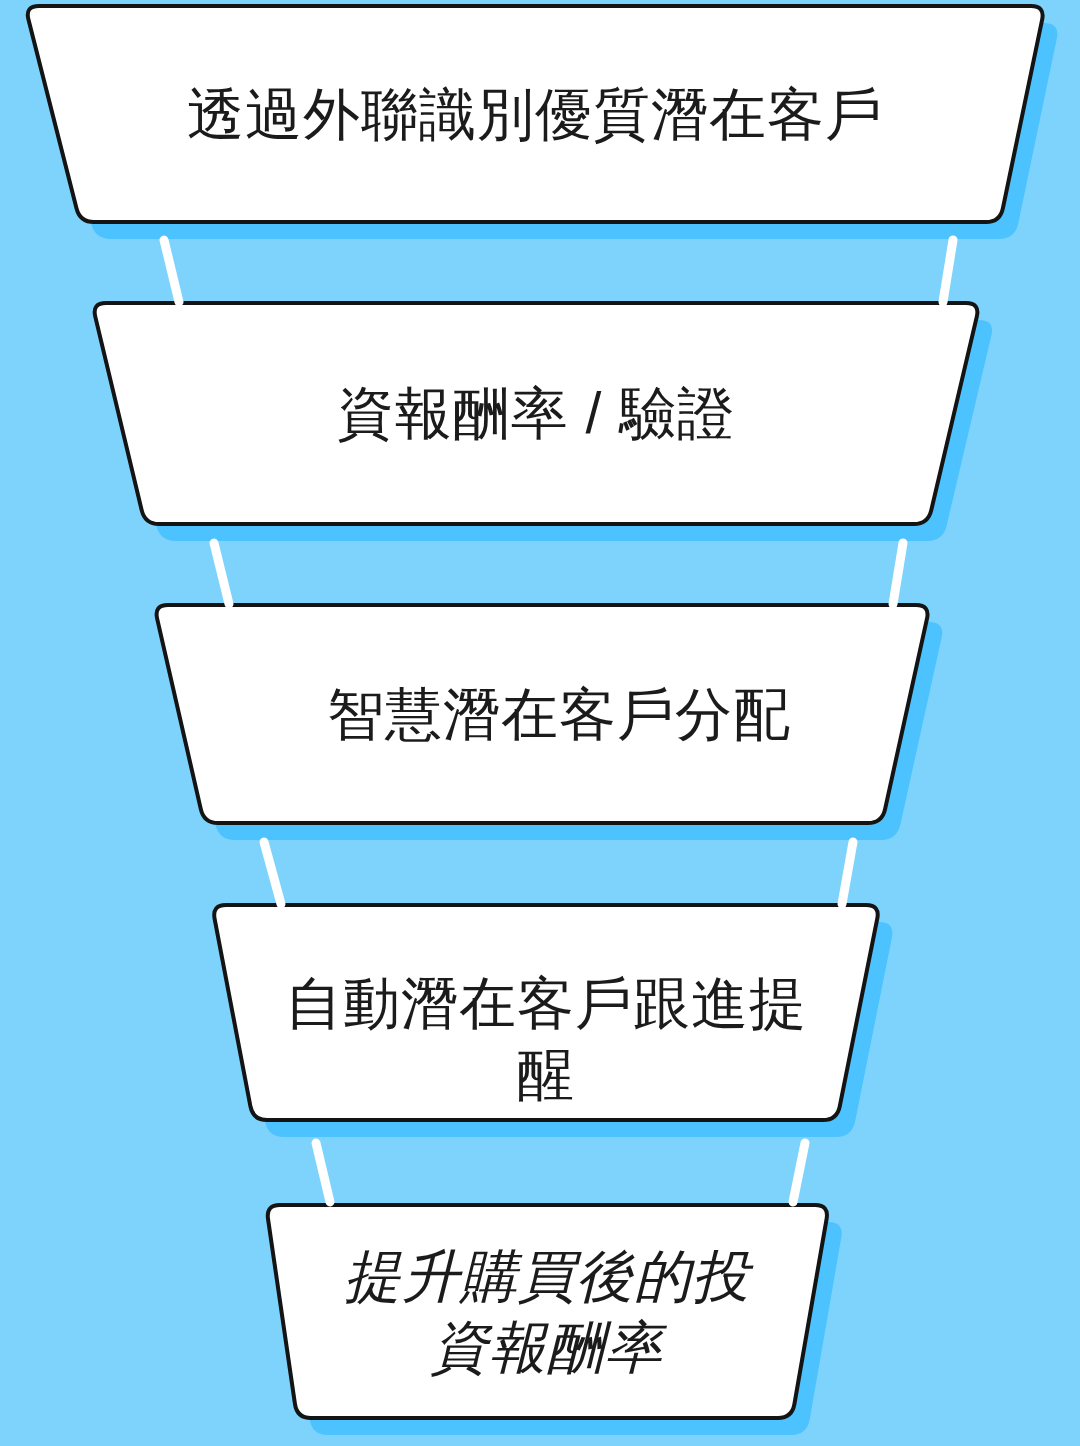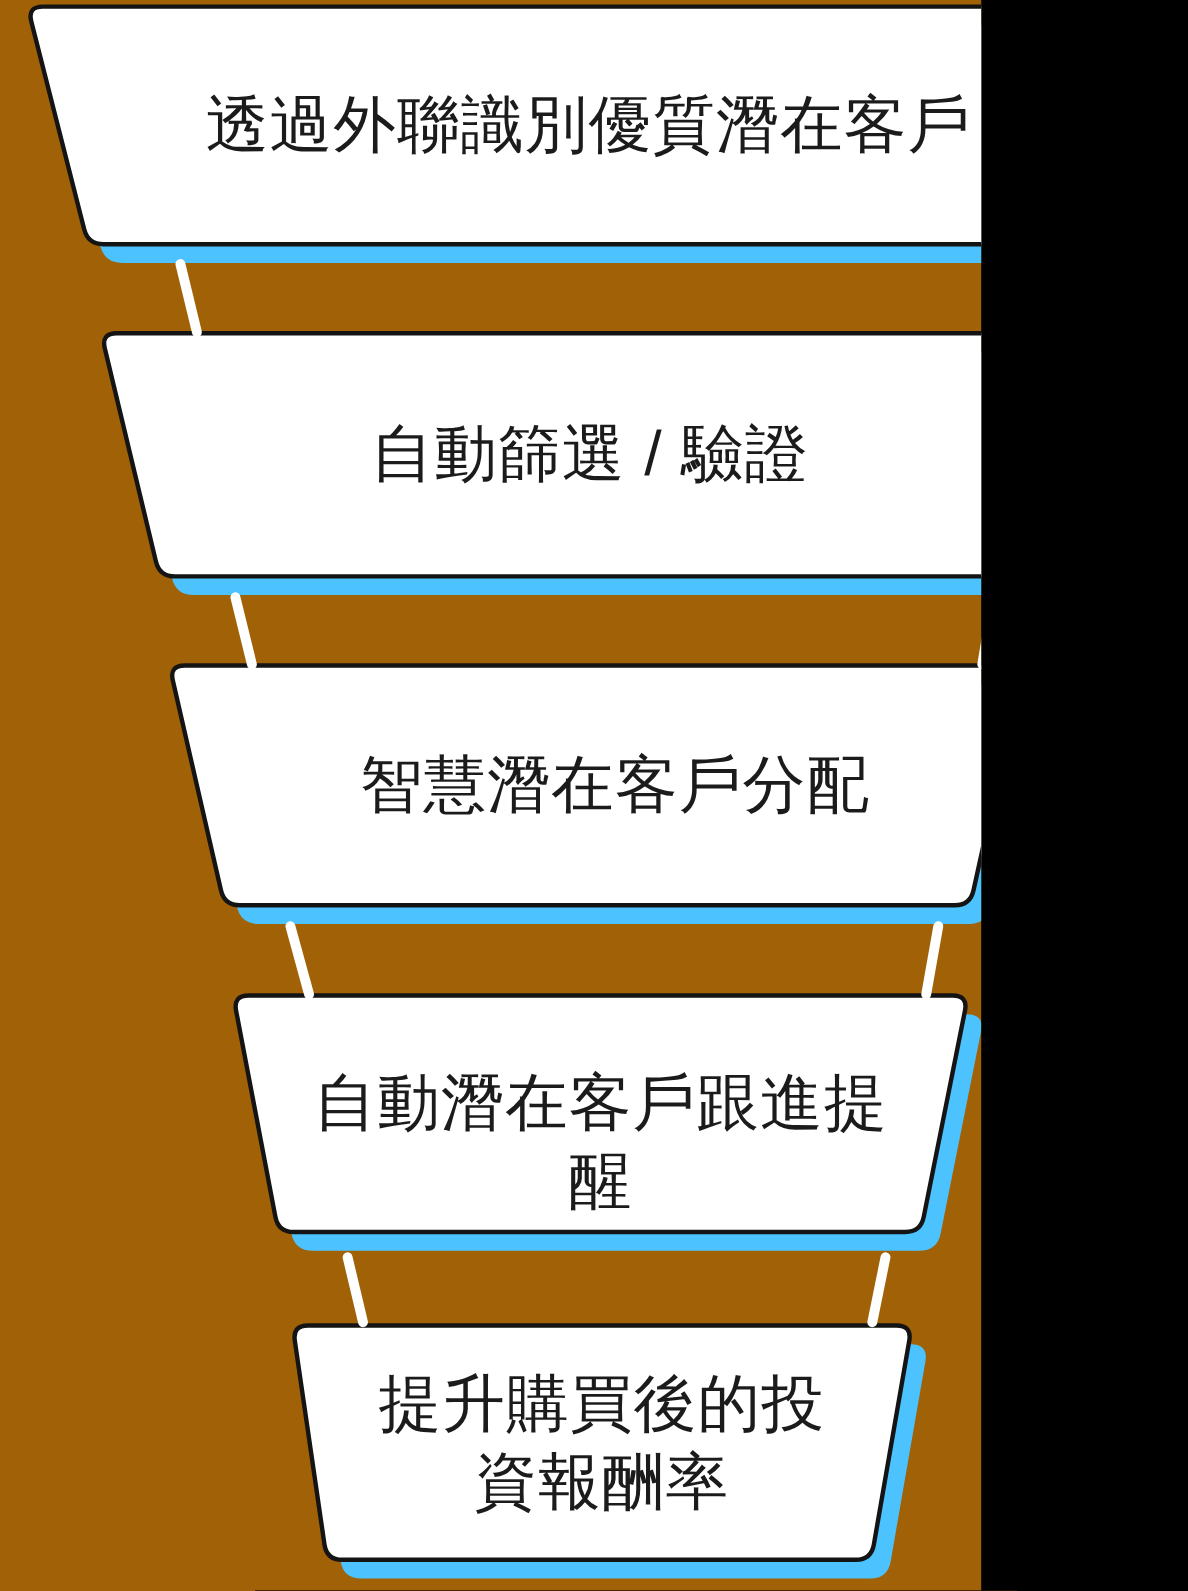--- a/index.html
+++ b/index.html
@@ -1,19 +1,19 @@
 <!DOCTYPE html>
 <html><head>
 <meta charset="utf-8">
 <style>
   html,body{margin:0;padding:0;background:#000;}
   .stage-canvas{
     position:relative;
-    width:892px;height:1446px;
-    background:#a16207;
+    width:1080px;height:1446px;
+    background:#7dd3fc;
     overflow:hidden;
     font-family:"Liberation Sans", sans-serif;
   }
   svg.funnel-svg{position:absolute;left:0;top:0;}
   .stage-label{
     position:absolute;
     display:flex;
     flex-direction:column;
     align-items:center;
     justify-content:center;
@@ -61,30 +61,30 @@
       <line x1="853" y1="842" x2="842" y2="904" stroke="#ffffff" stroke-width="9" stroke-linecap="round"></line>
       <line x1="316" y1="1143" x2="330" y2="1202" stroke="#ffffff" stroke-width="9" stroke-linecap="round"></line>
       <line x1="805" y1="1143" x2="793" y2="1202" stroke="#ffffff" stroke-width="9" stroke-linecap="round"></line>
     </svg>
 
   <div class="stage-label" style="left:55px;top:6px;width:960px;height:216px;">
     <div class="line" style="color: rgb(27, 27, 27);">透過外聯識別優質潛在客戶</div>
   </div>
 
   <div class="stage-label" style="left:56px;top:303px;width:960px;height:221px;">
-    <div class="line" style="color: rgb(27, 27, 27);">自動篩選 / 驗證</div>
+    <div class="line" style="color: rgb(27, 27, 27);">資報酬率 / 驗證</div>
   </div>
 
   <div class="stage-label" style="left:62px;top:605px;width:960px;height:218px;">
     <div class="line" style="color: rgb(27, 27, 27); margin-left: 34px;">智慧潛在客戶分配</div>
   </div>
 
   <div class="stage-label" style="left:66px;top:931px;width:960px;height:215px;">
     <div class="line" style="color: rgb(27, 27, 27);">自動潛在客戶跟進提</div>
     <div class="line" style="color: rgb(27, 27, 27);">醒</div>
   </div>
 
-  <div class="stage-label" style="left:67px;top:1205px;width:960px;height:213px;">
+  <div class="stage-label" style="left:67px;top:1205px;width:960px;height:213px;font-style:italic;">
     <div class="line" style="color: rgb(27, 27, 27);">提升購買後的投</div>
     <div class="line" style="color: rgb(27, 27, 27);">資報酬率</div>
   </div>
 
 </div>
 
 </body></html>

